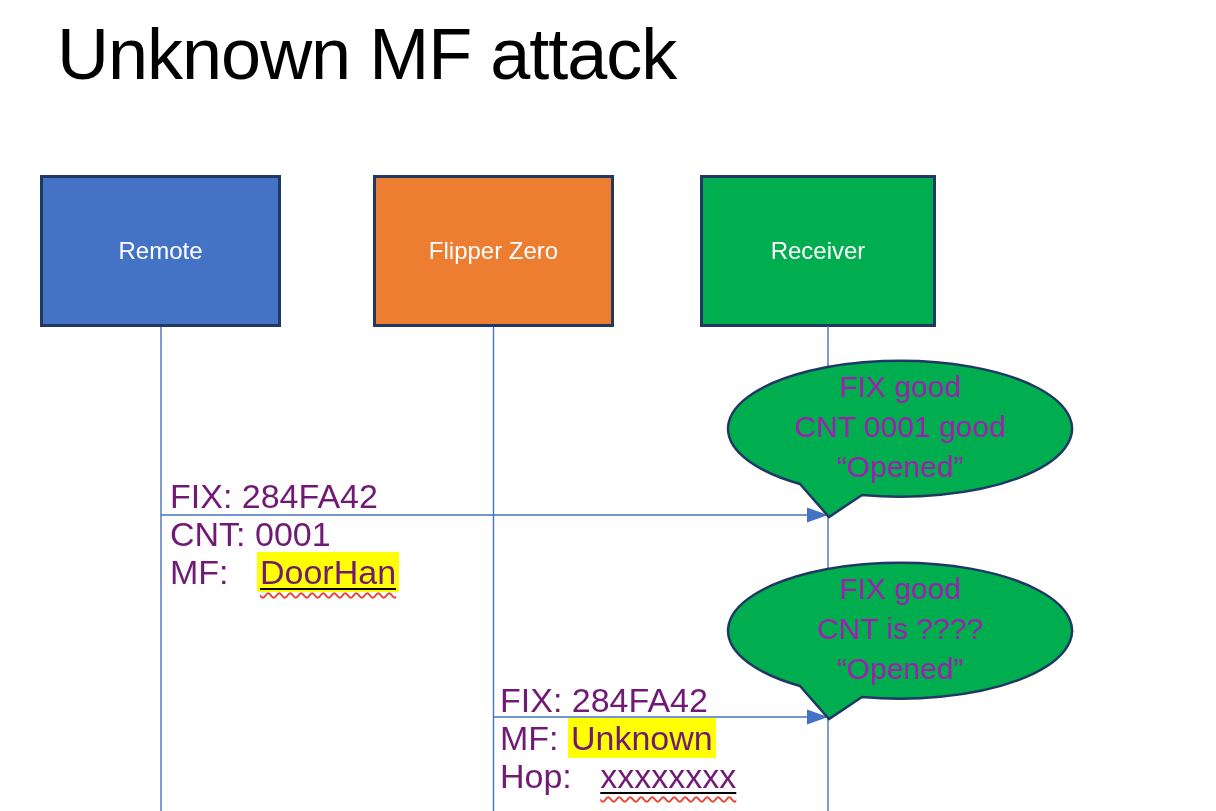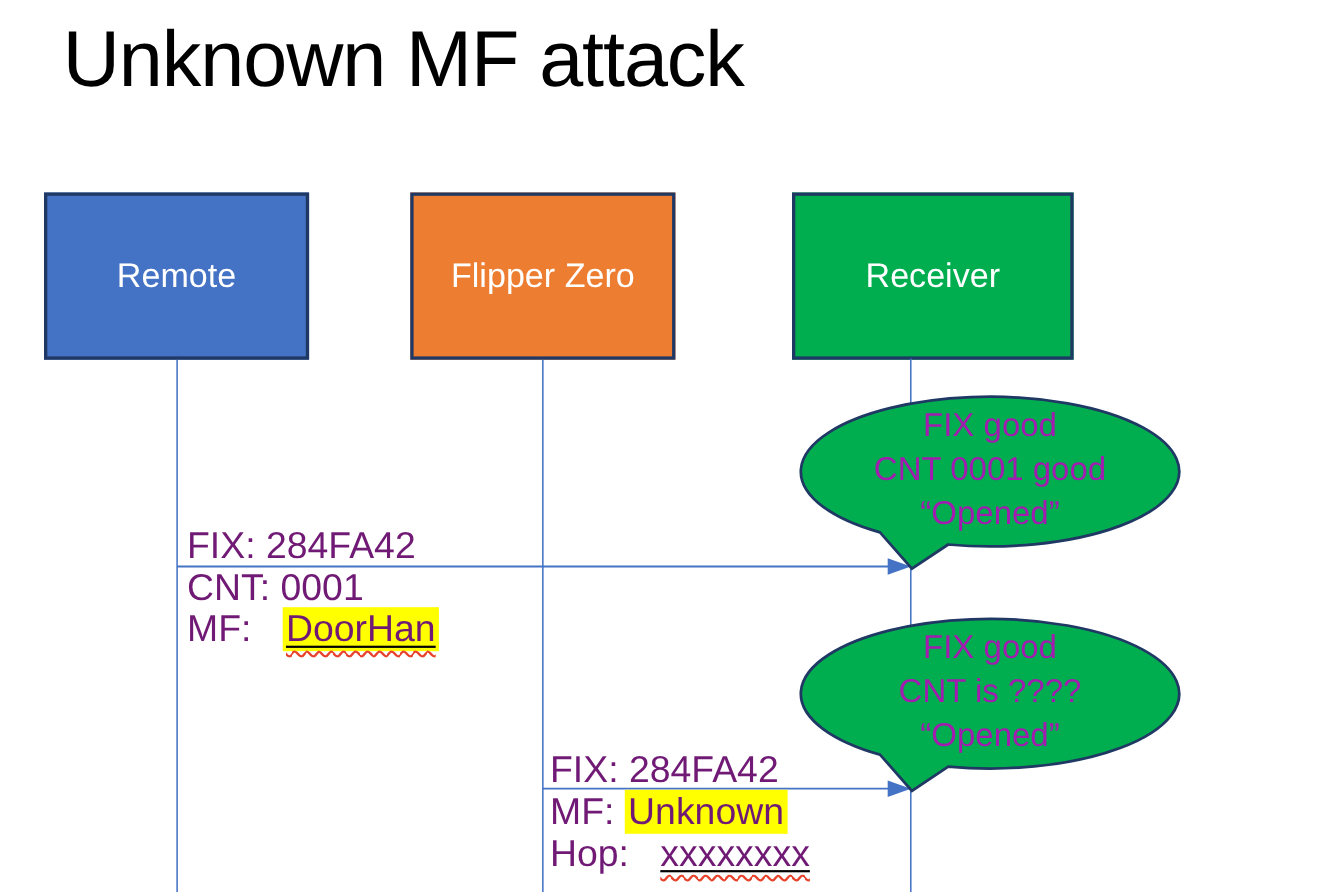--- a/index.html
+++ b/index.html
@@ -8,25 +8,25 @@
     overflow:hidden;font-family:"Liberation Sans",sans-serif;
   }
   .title{
     position:absolute;left:57px;top:12px;margin:0;
     font-size:72px;font-weight:300;letter-spacing:-1px;
     color:#000;line-height:1.18;white-space:nowrap;
   }
   .actor{
     position:absolute;top:175px;height:152px;box-sizing:border-box;
     border:3px solid #1F3864;display:flex;align-items:center;justify-content:center;
-    color:#ffffff;font-size:31px;
+    color:#ffffff;font-size:24px;
   }
   .actor-remote{left:40px;width:241px;}
   .actor-flipper{left:373px;width:241px;}
-  .actor-receiver{left:720px;width:256px;}
+  .actor-receiver{left:700px;width:236px;}
   svg.overlay{position:absolute;left:0;top:0;z-index:1;}
   .lifeline{stroke-width:1.4;fill:none;}
   .msg-line-svg{stroke-width:1.6;fill:none;}
   .bubble{stroke:#1F3864;stroke-width:2.5;}
   .callout-text{
     position:absolute;width:344px;z-index:2;text-align:center;
     color:#a21caf;font-size:30px;line-height:40px;
   }
   .ct1{left:728px;top:367px;}
   .ct2{left:728px;top:569px;}

